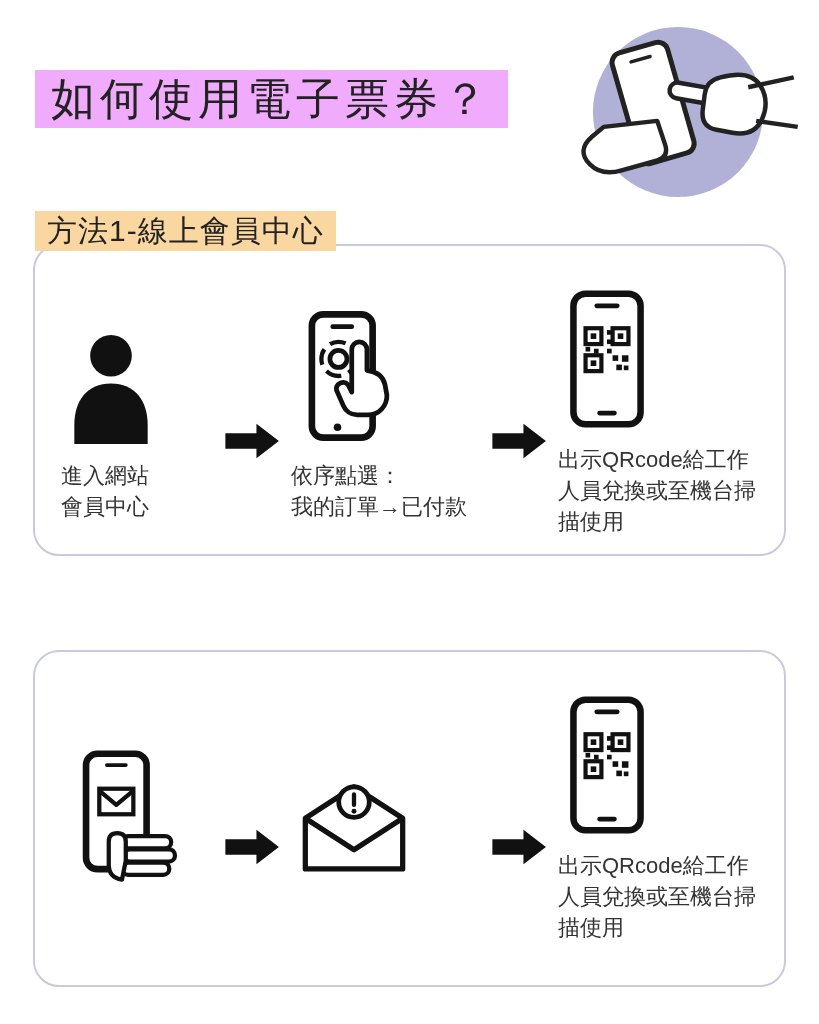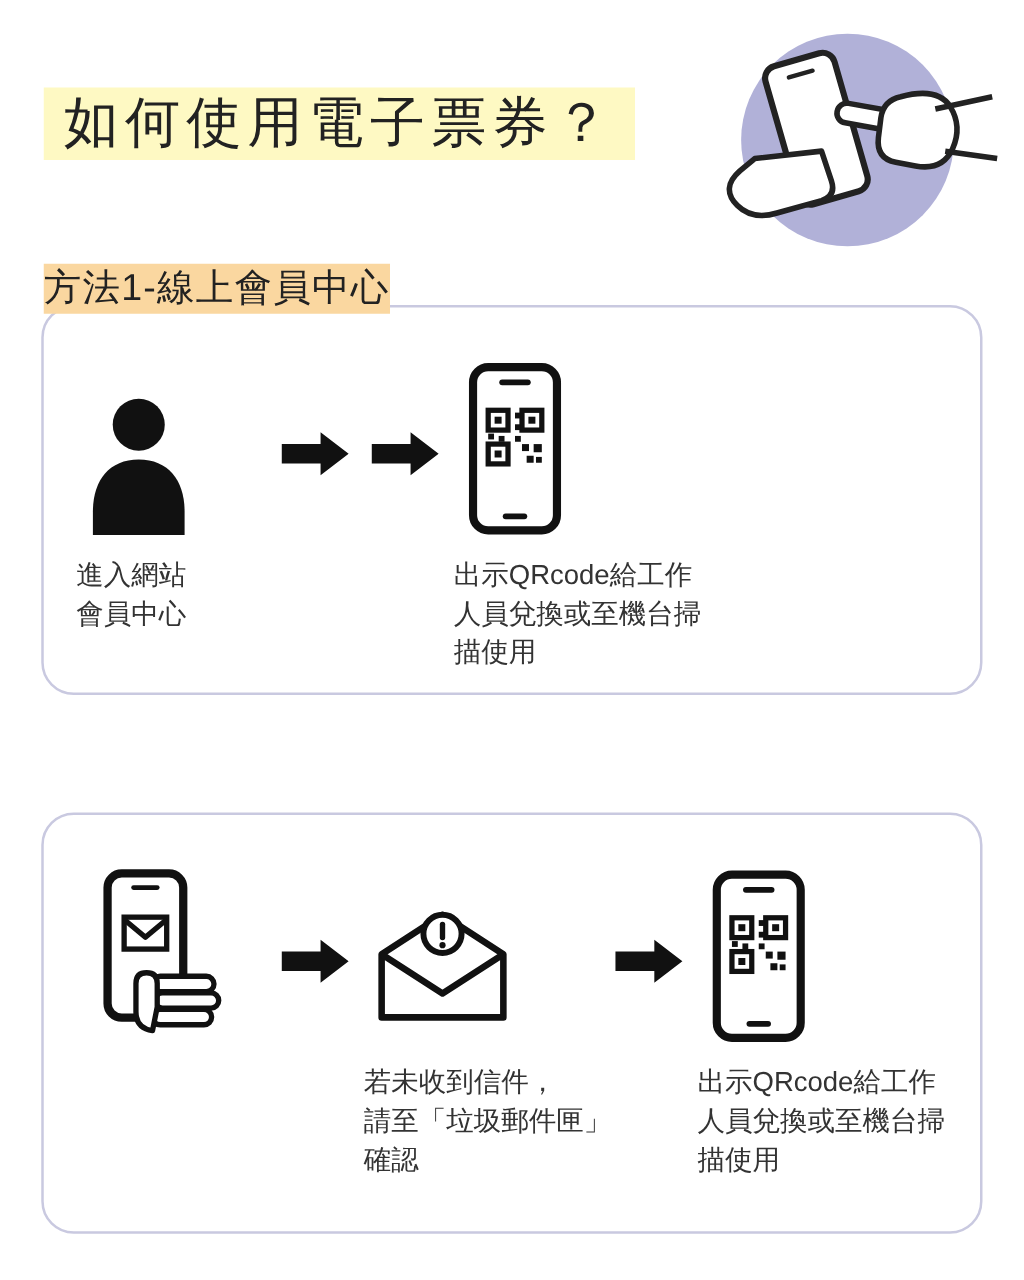--- a/index.html
+++ b/index.html
@@ -17,21 +17,21 @@
     top: 18px;
     left: 552px;
     width: 252px;
     height: 188px;
   }
   .page-title {
     position: absolute;
     top: 70px;
     left: 35px;
     display: inline-block;
-    background: #fef9c3;
+    background: #f0abfc;
     color: #222;
     font-size: 44px;
     font-weight: 500;
     line-height: 58px;
     letter-spacing: 5px;
     padding: 0 16px;
     white-space: nowrap;
   }
   .method { position: absolute; left: 33px; width: 753px; }
   #method1 { top: 244px; height: 312px; }
@@ -46,28 +46,28 @@
   .method-header {
     position: absolute;
     top: -33px;
     left: 2px;
     background: #FAD7A0;
     color: #222;
     font-size: 30px;
     font-weight: 500;
     line-height: 40px;
     height: 40px;
-    padding: 0 0;
+    padding: 0 12px;
     letter-spacing: 1px;
     white-space: nowrap;
     z-index: 2;
   }
   .steps {
     display: flex;
-    align-items: flex-start;
+    align-items: center;
     padding: 40px 0 0 26px;
   }
   .step { display: flex; flex-direction: column; flex: none; }
   .col-a { width: 158px; }
   .col-b { width: 195px; }
   .col-c { width: 225px; }
   .icon-wrap {
     height: 142px;
     display: flex;
     align-items: flex-end;
@@ -124,20 +124,34 @@
           <div class="caption">進入網站
 會員中心</div>
         </div>
 
         <div class="arrow-cell">
           <svg viewBox="0 0 64 44" aria-hidden="true">
               <path d="M0 13 H36 V2 L62 22 L36 42 V31 H0 Z" fill="#111"></path>
             </svg>
         </div>
 
+        <div class="step col-b">
+          <div class="icon-wrap">
+            <svg width="112" height="136" viewBox="0 0 118 140" aria-hidden="true">
+              <rect x="22" y="5" width="64" height="130" rx="12" fill="#fff" stroke="#111" stroke-width="7"></rect>
+              <line x1="44" y1="18" x2="64" y2="18" stroke="#111" stroke-width="5" stroke-linecap="round"></line>
+              <circle cx="49" cy="124" r="4" fill="#111"></circle>
+              <circle cx="50" cy="52" r="9" fill="none" stroke="#111" stroke-width="5"></circle>
+              <circle cx="50" cy="52" r="18" fill="none" stroke="#111" stroke-width="4.5" stroke-dasharray="17 8"></circle>
+              <path d="M64 60 V42 a8 8 0 0 1 16 0 V64 q16 2 19 15 l2 11 a20 20 0 0 1 -20 21 h-11 a16 16 0 0 1 -15 -10 l-7 -16 a7 7 0 0 1 12 -6 l4 8 Z" fill="#fff" stroke="#111" stroke-width="5" stroke-linejoin="round"></path>
+            </svg>
+          </div>
+          <div class="caption">依序點選：
+我的訂單→已付款</div>
+        </div>
 
         <div class="arrow-cell">
           <svg viewBox="0 0 64 44" aria-hidden="true">
               <path d="M0 13 H36 V2 L62 22 L36 42 V31 H0 Z" fill="#111"></path>
             </svg>
         </div>
 
         <div class="step col-c">
           <div class="icon-wrap">
             <svg width="98" height="138" viewBox="0 0 104 148" aria-hidden="true">
@@ -204,23 +218,20 @@
         <div class="step col-b">
           <div class="icon-wrap">
             <svg class="icon-lift" width="126" height="104" viewBox="0 0 132 108" aria-hidden="true">
               <path d="M15 47 L66 14 L117 47 L117 100 L15 100 Z" fill="#fff" stroke="#111" stroke-width="5.5" stroke-linejoin="round"></path>
               <path d="M15 47 L66 80 L117 47" fill="none" stroke="#111" stroke-width="5.5" stroke-linejoin="round"></path>
               <circle cx="66" cy="30" r="16" fill="#fff" stroke="#111" stroke-width="5"></circle>
               <line x1="66" y1="22" x2="66" y2="33" stroke="#111" stroke-width="4.5" stroke-linecap="round"></line>
               <circle cx="66" cy="39.5" r="2.6" fill="#111"></circle>
             </svg>
           </div>
-          <div class="caption">若未收到信件，
-請至「垃圾郵件匣」
-確認</div>
         </div>
 
         <div class="arrow-cell">
           <svg viewBox="0 0 64 44" aria-hidden="true">
               <path d="M0 13 H36 V2 L62 22 L36 42 V31 H0 Z" fill="#111"></path>
             </svg>
         </div>
 
         <div class="step col-c">
           <div class="icon-wrap">

